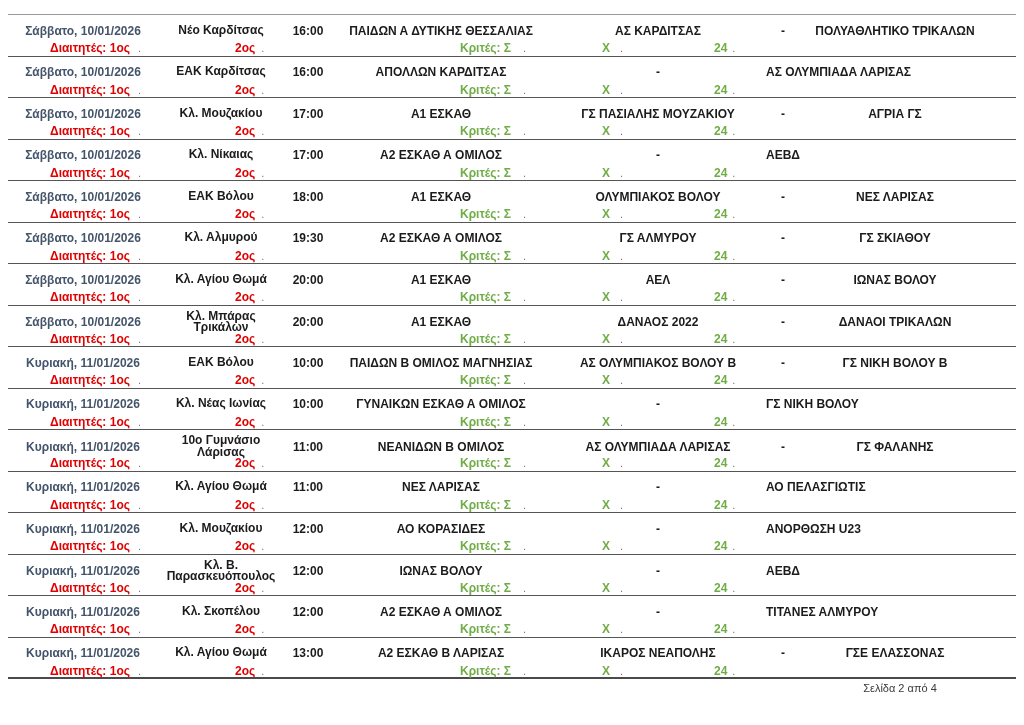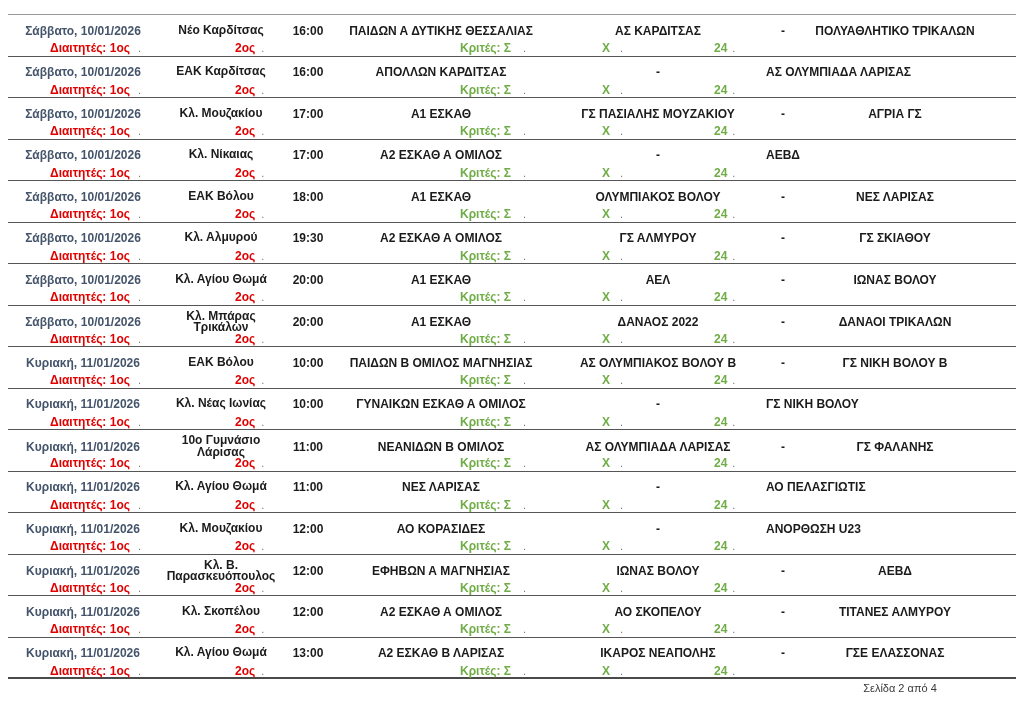--- a/index.html
+++ b/index.html
@@ -270,41 +270,39 @@
       <span class="grp gd"><span class="green">Χ</span><span class="dot d10">.</span></span>
       <span class="grp ge"><span class="green">24</span><span class="dot d5">.</span></span>
     </div>
   </div>
 
   <div class="block">
     <div class="match-row">
       <div class="cell date">Κυριακή, 11/01/2026</div>
       <div class="cell venue">Κλ. Β. Παρασκευόπουλος</div>
       <div class="cell time">12:00</div>
-      <div class="cell category">ΕΦΗΒΩΝ Α ΜΑΓΝΗΣΙΑΣ</div>
       <div class="cell home">ΙΩΝΑΣ ΒΟΛΟΥ</div>
       <div class="cell dash">-</div>
       <div class="cell away">ΑΕΒΔ</div>
     </div>
     <div class="ref-row">
       <span class="grp ga"><span class="red">Διαιτητές:</span> <span class="red">1ος</span><span class="dot d8">.</span></span>
       <span class="grp gb"><span class="red">2ος</span><span class="dot d6">.</span></span>
       <span class="grp gc"><span class="green">Κριτές:</span> <span class="green">Σ</span><span class="dot d12">.</span></span>
       <span class="grp gd"><span class="green">Χ</span><span class="dot d10">.</span></span>
       <span class="grp ge"><span class="green">24</span><span class="dot d5">.</span></span>
     </div>
   </div>
 
   <div class="block">
     <div class="match-row">
       <div class="cell date">Κυριακή, 11/01/2026</div>
       <div class="cell venue">Κλ. Σκοπέλου</div>
       <div class="cell time">12:00</div>
       <div class="cell category">Α2 ΕΣΚΑΘ Α ΟΜΙΛΟΣ</div>
-      <div class="cell home">ΑΟ ΣΚΟΠΕΛΟΥ</div>
       <div class="cell dash">-</div>
       <div class="cell away">ΤΙΤΑΝΕΣ ΑΛΜΥΡΟΥ</div>
     </div>
     <div class="ref-row">
       <span class="grp ga"><span class="red">Διαιτητές:</span> <span class="red">1ος</span><span class="dot d8">.</span></span>
       <span class="grp gb"><span class="red">2ος</span><span class="dot d6">.</span></span>
       <span class="grp gc"><span class="green">Κριτές:</span> <span class="green">Σ</span><span class="dot d12">.</span></span>
       <span class="grp gd"><span class="green">Χ</span><span class="dot d10">.</span></span>
       <span class="grp ge"><span class="green">24</span><span class="dot d5">.</span></span>
     </div>

